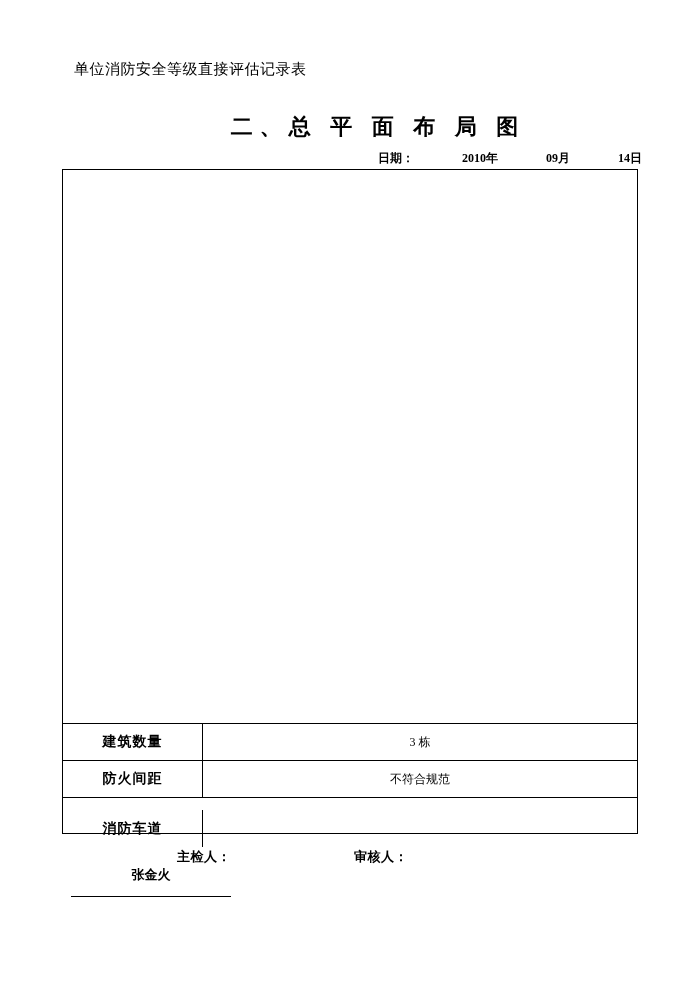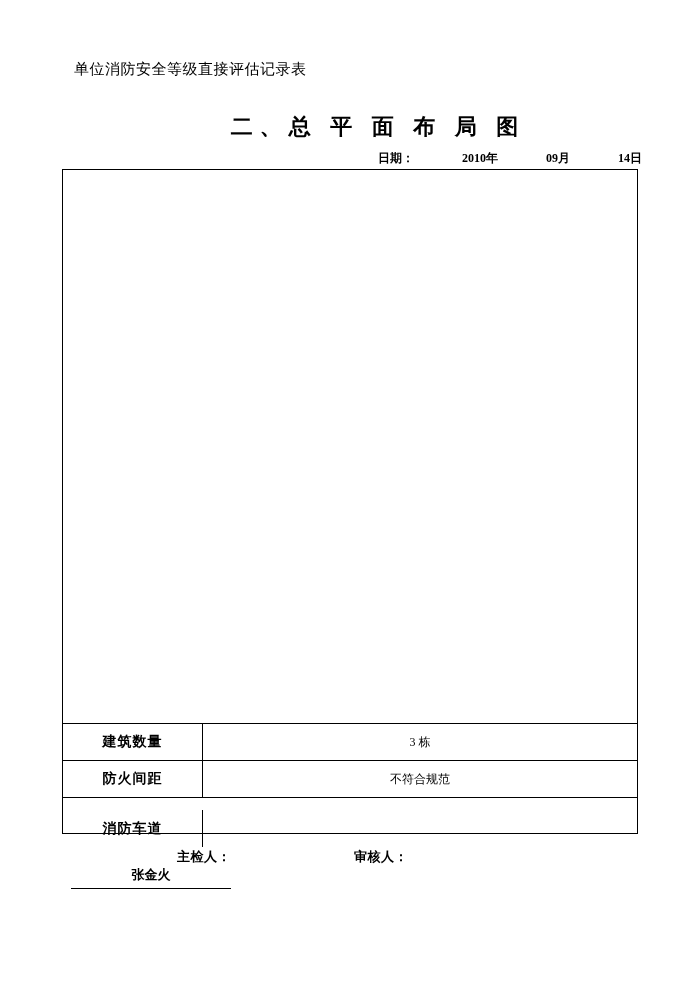--- a/index.html
+++ b/index.html
@@ -129,21 +129,21 @@
     font-weight: bold;
     letter-spacing: 0.5px;
   }
   .sig-value {
     display: inline-block;
     width: 160px;
     text-align: center;
     border-bottom: 1px solid #000;
     font-size: 13px;
     font-weight: bold;
-    padding-bottom: 4px;
+    padding-bottom: 12px;
     margin-left: 2px;
   }
 </style>
 </head>
 <body>
 
 <div class="page">
 
   <div class="header-line">单位消防安全等级直接评估记录表</div>
 

